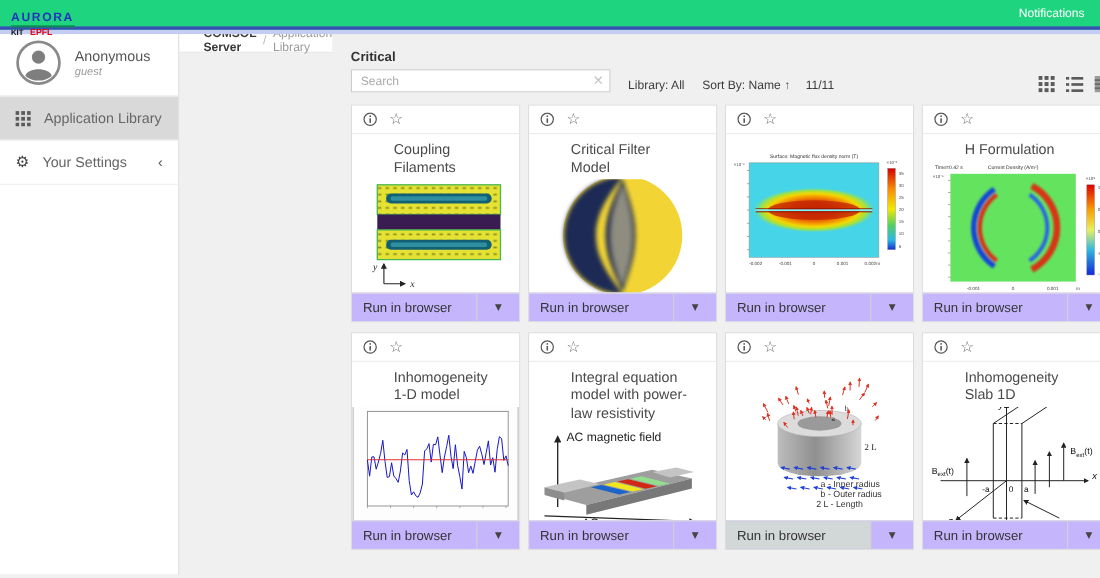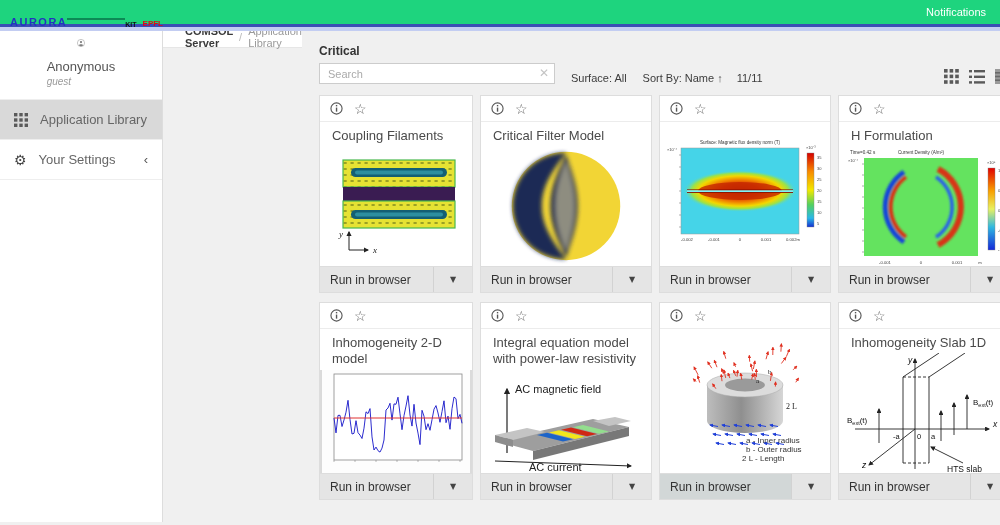--- a/index.html
+++ b/index.html
@@ -4,32 +4,32 @@
 <style>
   * { margin:0; padding:0; box-sizing:border-box; }
   html,body { width:1000px; height:525px; overflow:hidden;
     font-family:"Liberation Sans", sans-serif; background:#f0f0f0; }
 
   
   .topbar { position:relative; height:27px; background:#1ed47e;
     border-bottom:3px solid #3a4fb5; box-shadow:0 4px 0 #c3cdf2;
     display:flex; align-items:center; justify-content:space-between;
     padding:0 14px 0 10px; z-index:5; }
-  .logo { display:flex; line-height:1; cursor:pointer;margin-top:20px; }
+  .logo { display:flex; flex-direction:column; line-height:1; cursor:pointer;margin-top:20px; }
   .logo .brand { color:#2333c0; font-weight:bold; font-size:11px; letter-spacing:1.5px; }
   .logo .tinybar { height:2px; width:58px; background:#0c8a55; margin:1px 0; }
   .logo .orgs { display:flex; gap:6px; align-items:flex-end; }
   .logo .org1 { font-size:7px; font-weight:bold; color:#111; }
   .logo .org2 { font-size:8px; font-weight:bold; color:#e30613; }
   .notif { color:#fff; font-size:11px; cursor:pointer; }
 
   
   .app { display:flex; height:495px; }
   .sidebar { width:163px; background:#fff; border-right:1px solid #ddd; flex-shrink:0; }
-  .user { display:flex; align-items:center; gap:12px; padding:12px 14px; height:72px;flex-direction:column; }
+  .user { display:flex; align-items:center; gap:12px; padding:12px 14px; height:60px; }
   .user .name { font-size:13px; color:#555; }
   .user .role { font-size:10px; font-style:italic; color:#9a9a9a; margin-top:2px; }
   .nav-item { height:40px; display:flex; align-items:center; gap:12px;
     padding:0 14px; font-size:13px; color:#666; cursor:pointer;
     border-top:1px solid #eee; }
   .nav-item.selected { background:#d9d9d9; }
   .nav-item .spacer { flex:1; }
   .chev { color:#555; font-size:13px; }
   .nav-end { border-top:1px solid #eee; height:1px; }
 
@@ -59,23 +59,23 @@
 
   
   .grid { margin-top:11px; display:grid; grid-template-columns:repeat(4,1fr);
     gap:9px 7px; }
   .card { background:#fff; border:1px solid #ddd; height:198px;
     display:flex; flex-direction:column; }
   .card-head { height:26px; flex-shrink:0; border-bottom:1px solid #ececec;
     display:flex; align-items:center; gap:11px; padding:0 10px; }
   .star { font-size:14px; color:#666; cursor:pointer;
     font-family:"DejaVu Sans", sans-serif; line-height:1; }
-  .card-title { padding:6px 12px 2px; font-size:13px; color:#4a4a4a; line-height:1.25; }
+  .card-title { padding:6px 22px 2px; font-size:13px; color:#4a4a4a; line-height:1.25;margin-left:16px; }
   .thumb { flex:1; display:flex; align-items:center; justify-content:center; overflow:hidden; }
-  .card-foot { height:26px; flex-shrink:0; background:#e5e5e5; border-top:1px solid #ddd;
+  .card-foot { height:26px; flex-shrink:0; background:#c4b5fd; border-top:1px solid #ddd;
     display:flex; align-items:stretch; font-size:12px; color:#333; }
   .run { flex:1; display:flex; align-items:center; padding-left:10px;
     border-right:1px solid #d2d2d2; cursor:pointer; }
   .run.hovered { background:#d2d7d7; }
   .caret { width:38px; display:flex; align-items:center; justify-content:center; cursor:pointer; }
   .caret-glyph { font-size:8px; color:#444; font-family:"DejaVu Sans", sans-serif; }
 
   svg text { font-family:"Liberation Sans", sans-serif; }
   .serif { font-family:"Liberation Serif", serif; }
 </style>
@@ -141,21 +141,21 @@
     </div>
 
     <div class="content">
       <div class="section-title">Critical</div>
 
       <div class="toolbar">
         <div class="search-wrap">
           <input type="text" placeholder="Search" style="">
           <span class="search-clear">✕</span>
         </div>
-        <span class="tb-label">Surface: All</span>
+        <span class="tb-label">Library: All</span>
         <span class="tb-label">
           <span>Sort By: Name</span>
           <span class="sort-arrow">↑</span>
         </span>
         <span class="tb-count">11/11</span>
         <span class="tb-spacer"></span>
         <span class="view-icons">
           <svg width="15" height="15" viewBox="0 0 15 15">
             <g fill="#5a5a5a">
               <rect x="0" y="0" width="3.6" height="3.6"></rect>
@@ -413,21 +413,21 @@
 
         <div class="card">
           <div class="card-head">
             <svg width="13" height="13" viewBox="0 0 14 14">
               <circle cx="7" cy="7" r="6" fill="none" stroke="#555" stroke-width="1.2"></circle>
               <rect x="6.3" y="6" width="1.5" height="4.4" fill="#555"></rect>
                 <rect x="6.3" y="3.2" width="1.5" height="1.5" fill="#555"></rect>
             </svg>
             <span class="star">☆</span>
           </div>
-          <div class="card-title">Inhomogeneity 2-D model</div>
+          <div class="card-title">Inhomogeneity 1-D model</div>
           <div class="thumb">
             <svg width="152" height="110" viewBox="0 0 152 110">
               <rect x="1" y="1" width="150" height="108" fill="#fdfdfd" stroke="#b8b8b8"></rect>
               <rect x="14" y="8" width="128" height="86" fill="#fff" stroke="#888" stroke-width="0.8"></rect>
               <path fill="none" stroke="#1414c8" stroke-width="0.9" d="M14,52 L16,66.9 L18,49.4 L20,49.3 L22,60.5 L24,54.0 L26,46.2 L28,34.3 L30,53.5 L32,68.0 L34,67.3 L36,54.7 L38,66.7 L40,69.1 L42,72.5 L44,62.2 L46,45.8 L48,47.6 L50,42.6 L52,70.9 L54,84.0 L56,81.1 L58,84.7 L60,86.1 L62,82.1 L64,74.0 L66,44.0 L68,42.0 L70,37.3 L72,54.1 L74,37.9 L76,38.3 L78,31.2 L80,47.8 L82,63.7 L84,49.6 L86,40.1 L88,29.7 L90,49.0 L92,60.1 L94,38.3 L96,57.0 L98,67.1 L100,78.6 L102,44.3 L104,50.2 L106,63.7 L108,57.7 L110,64.3 L112,53.7 L114,43.2 L116,39.6 L118,47.0 L120,56.3 L122,45.6 L124,34.8 L126,56.7 L128,50.1 L130,63.3 L132,42.7 L134,31.0 L136,32.7 L138,52.6 L140,48.4 L142,57.3"></path>
               <line x1="14" y1="52" x2="142" y2="52" stroke="#e03030" stroke-width="1"></line>
               <g stroke="#777" stroke-width="0.5">
                 <line x1="14" y1="94" x2="14" y2="96"></line>
                   <line x1="35" y1="94" x2="35" y2="96"></line>
                   <line x1="56" y1="94" x2="56" y2="96"></line>

